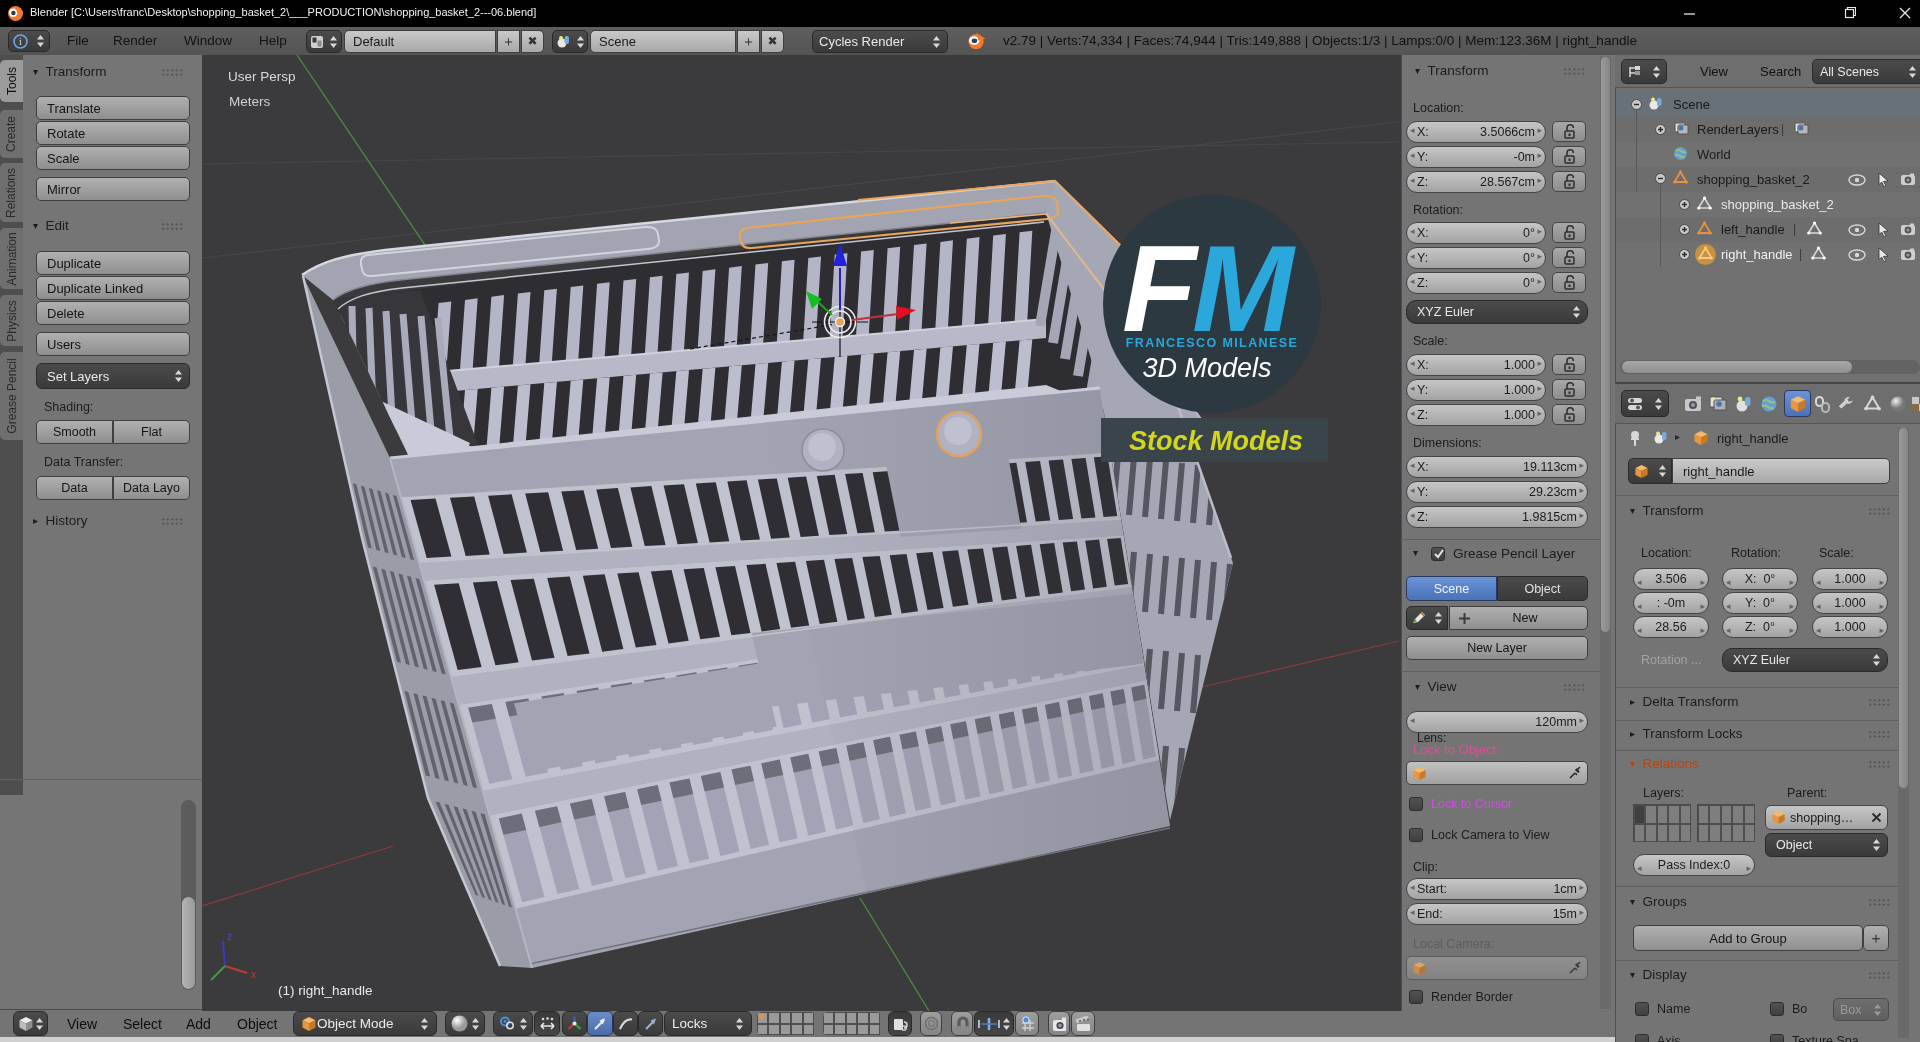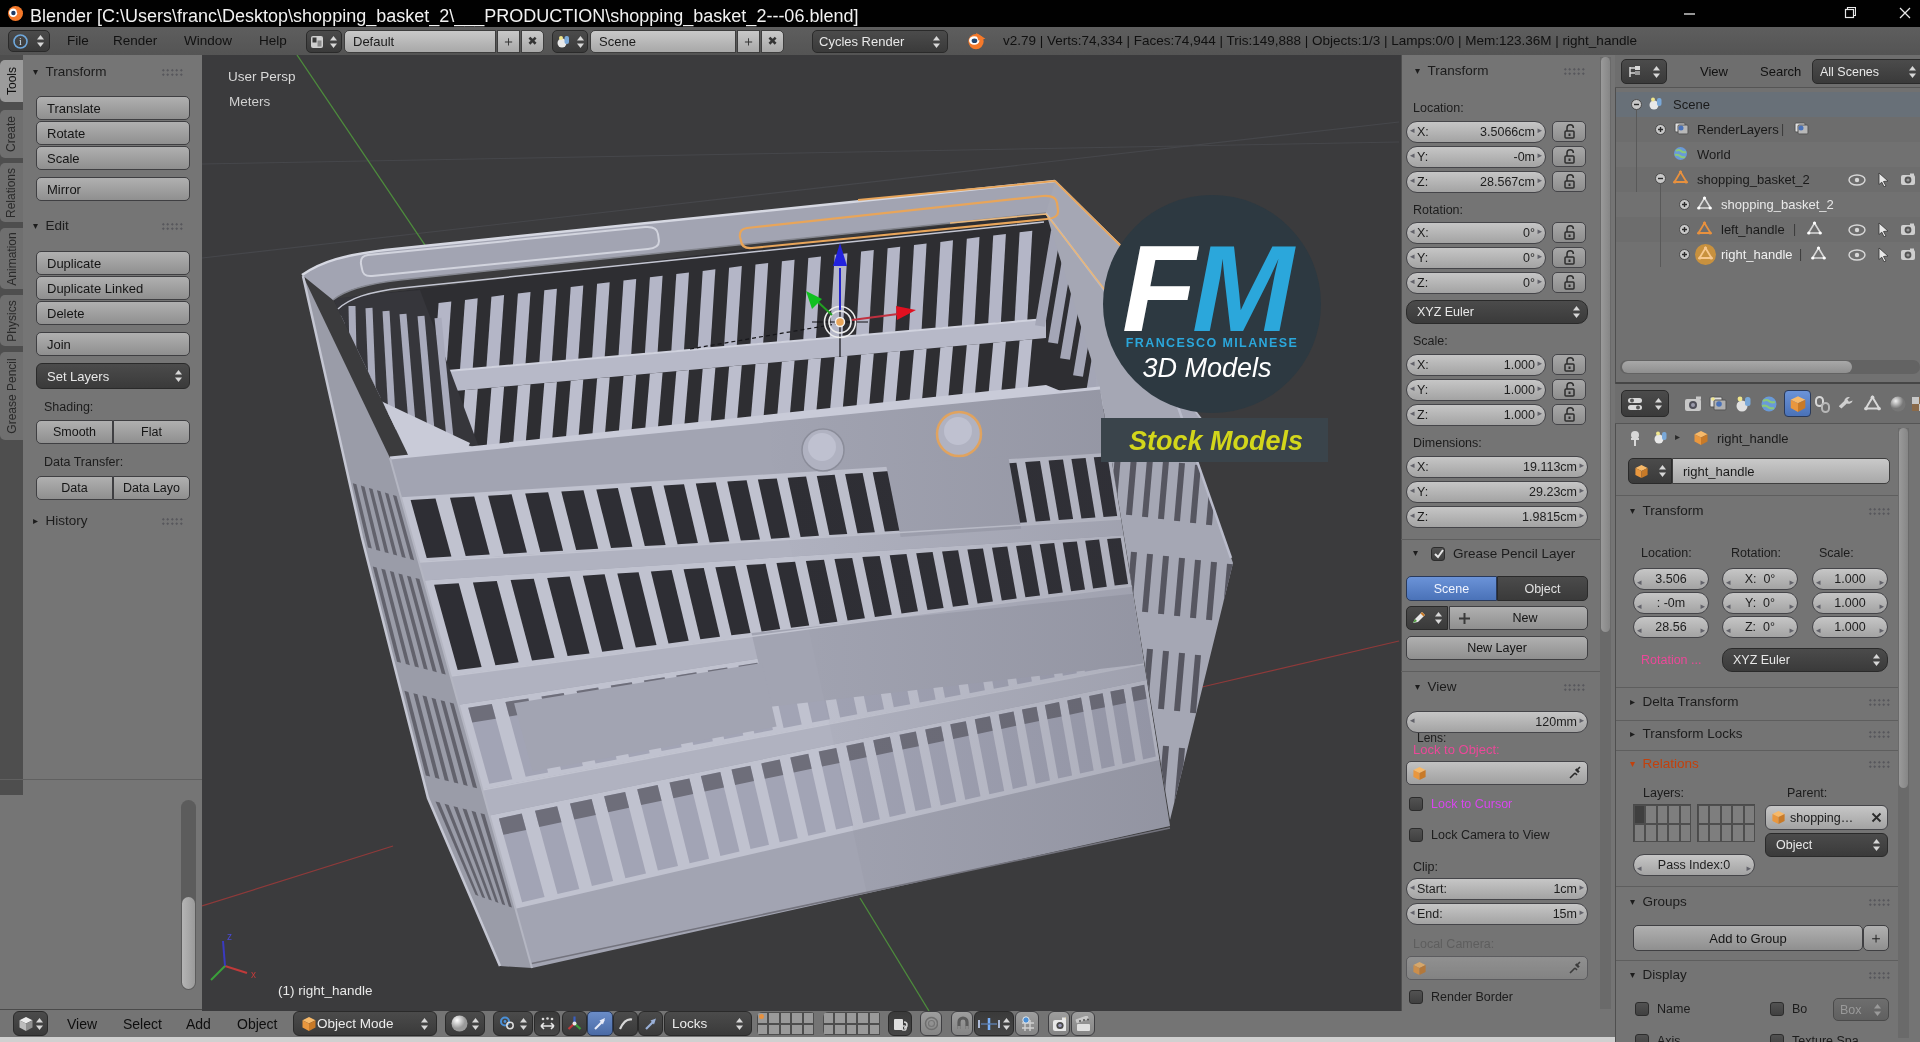--- a/index.html
+++ b/index.html
@@ -6,21 +6,21 @@
 .abs{position:absolute}
 </style></head><body>
 
 <div class="abs" style="left:0;top:0;width:1920px;height:27px;background:#010101">
 <svg class="abs" style="left:7px;top:5px" width="17" height="17" viewBox="0 0 17 17">
 <circle cx="8.5" cy="8.5" r="7.5" fill="#f5792a"></circle>
       <circle cx="6.2" cy="7.8" r="4.2" fill="#fff"></circle>
 <circle cx="6.4" cy="8" r="2.2" fill="#1f3b66"></circle>
       <path d="M9 2 L16 7 L10 8z" fill="#f5792a"></path>
     </svg>
-<span class="abs" style="left:30px;top:6px;font-size:18px;color:#f2f2f2">Blender [C:\Users\franc\Desktop\shopping_basket_2\___PRODUCTION\shopping_basket_2---06.blend]</span>
+<span class="abs" style="left:30px;top:6px;font-size:11px;color:#f2f2f2">Blender [C:\Users\franc\Desktop\shopping_basket_2\___PRODUCTION\shopping_basket_2---06.blend]</span>
 <svg class="abs" style="left:1683px;top:6px" width="14" height="14">
       <line x1="1" y1="8" x2="12" y2="8" stroke="#e8e8e8" stroke-width="1.3"></line>
     </svg>
 <svg class="abs" style="left:1842px;top:6px" width="14" height="14">
       <rect x="3.5" y="3.5" width="8" height="8" fill="none" stroke="#e8e8e8" stroke-width="1.2"></rect>
       <path d="M5.5 3.5 V1.5 H13.5 V9.5 H11.5" fill="none" stroke="#e8e8e8" stroke-width="1.2"></path>
     </svg>
 <svg class="abs" style="left:1898px;top:6px" width="14" height="14">
       <path d="M2 2 L12 12 M12 2 L2 12" stroke="#e8e8e8" stroke-width="1.3"></path>
     </svg>
@@ -111,21 +111,21 @@
   </div>
 <div class="abs" style="left:33px;top:64px;width:160px;height:20px;color:#1c1c1c;font-size:13.5px"><span style="font-size:10px;vertical-align:1px">▾</span>&nbsp;&nbsp;Transform<div class="abs" style="right:10px;top:4px;width:22px;height:10px;background-image:radial-gradient(#55555a 1px, rgba(0,0,0,0) 1.2px);background-size:4.5px 4.5px"></div></div>
 <div class="abs" style="left:36px;top:96px;width:154px;height:24px;background:linear-gradient(180deg,#b0b0b0,#8f8f8f);border:1px solid #3f3f42;border-radius:5px;display:flex;align-items:center;justify-content:flex-start;padding:0 10px;color:#141414;font-size:13px">Translate</div>
 <div class="abs" style="left:36px;top:121px;width:154px;height:24px;background:linear-gradient(180deg,#b0b0b0,#8f8f8f);border:1px solid #3f3f42;border-radius:5px;display:flex;align-items:center;justify-content:flex-start;padding:0 10px;color:#141414;font-size:13px">Rotate</div>
 <div class="abs" style="left:36px;top:146px;width:154px;height:24px;background:linear-gradient(180deg,#b0b0b0,#8f8f8f);border:1px solid #3f3f42;border-radius:5px;display:flex;align-items:center;justify-content:flex-start;padding:0 10px;color:#141414;font-size:13px">Scale</div>
 <div class="abs" style="left:36px;top:177px;width:154px;height:24px;background:linear-gradient(180deg,#b0b0b0,#8f8f8f);border:1px solid #3f3f42;border-radius:5px;display:flex;align-items:center;justify-content:flex-start;padding:0 10px;color:#141414;font-size:13px">Mirror</div>
 <div class="abs" style="left:33px;top:218px;width:160px;height:20px;color:#1c1c1c;font-size:13.5px"><span style="font-size:10px;vertical-align:1px">▾</span>&nbsp;&nbsp;Edit<div class="abs" style="right:10px;top:4px;width:22px;height:10px;background-image:radial-gradient(#55555a 1px, rgba(0,0,0,0) 1.2px);background-size:4.5px 4.5px"></div></div>
 <div class="abs" style="left:36px;top:251px;width:154px;height:24px;background:linear-gradient(180deg,#b0b0b0,#8f8f8f);border:1px solid #3f3f42;border-radius:5px;display:flex;align-items:center;justify-content:flex-start;padding:0 10px;color:#141414;font-size:13px">Duplicate</div>
 <div class="abs" style="left:36px;top:276px;width:154px;height:24px;background:linear-gradient(180deg,#b0b0b0,#8f8f8f);border:1px solid #3f3f42;border-radius:5px;display:flex;align-items:center;justify-content:flex-start;padding:0 10px;color:#141414;font-size:13px">Duplicate Linked</div>
 <div class="abs" style="left:36px;top:301px;width:154px;height:24px;background:linear-gradient(180deg,#b0b0b0,#8f8f8f);border:1px solid #3f3f42;border-radius:5px;display:flex;align-items:center;justify-content:flex-start;padding:0 10px;color:#141414;font-size:13px">Delete</div>
-<div class="abs" style="left:36px;top:332px;width:154px;height:24px;background:linear-gradient(180deg,#b0b0b0,#8f8f8f);border:1px solid #3f3f42;border-radius:5px;display:flex;align-items:center;justify-content:flex-start;padding:0 10px;color:#141414;font-size:13px">Join</div>
+<div class="abs" style="left:36px;top:332px;width:154px;height:24px;background:linear-gradient(180deg,#b0b0b0,#8f8f8f);border:1px solid #3f3f42;border-radius:5px;display:flex;align-items:center;justify-content:flex-start;padding:0 10px;color:#141414;font-size:13px">Users</div>
 <div class="abs" style="left:36px;top:363px;width:154px;height:26px;background:linear-gradient(180deg,#4b4b4b,#3a3a3a);border:1px solid #2a2a2a;border-radius:6px;display:flex;align-items:center;padding:0 6px;color:#e8e8e8;font-size:13px">
     <span style="flex:1;padding-left:4px">Set Layers</span>
     <svg width="9" height="16" style="flex:0 0 auto">
       <path d="M4.5 2 L8 6.5 H1z" fill="#d8d8d8"></path>
       <path d="M4.5 14 L1 9.5 H8z" fill="#d8d8d8"></path>
     </svg>
   </div>
 <span class="abs" style="left:44px;top:400px;font-size:12.5px;color:#1c1c1c">Shading:</span>
 <div class="abs" style="left:36px;top:420px;width:77px;height:24px;background:linear-gradient(180deg,#b0b0b0,#8f8f8f);border:1px solid #3f3f42;border-radius:5px 0 0 5px;display:flex;align-items:center;justify-content:center;padding:0 4px;color:#141414;font-size:12.5px">Smooth</div>
 <div class="abs" style="left:113px;top:420px;width:77px;height:24px;background:linear-gradient(180deg,#b0b0b0,#8f8f8f);border:1px solid #3f3f42;border-radius:0 5px 5px 0;display:flex;align-items:center;justify-content:center;padding:0 4px;color:#141414;font-size:12.5px">Flat</div>
@@ -795,21 +795,21 @@
 <span class="abs" style="left:1819px;top:546px;font-size:12.5px;color:#1c1c1c">Scale:</span>
 <div class="abs" style="left:1633px;top:568px;width:76px;height:22px;background:linear-gradient(180deg,#c6c6c6,#a3a3a3);border:1px solid #454549;border-radius:11.0px;text-align:center;line-height:20px;font-size:12.5px;color:#1d1d1d"><span style="position:absolute;left:3px;top:3.0px;font-size:9px;color:#62626a">◂</span><span style="position:absolute;right:3px;top:3.0px;font-size:9px;color:#62626a">▸</span>3.506</div>
 <div class="abs" style="left:1722px;top:568px;width:76px;height:22px;background:linear-gradient(180deg,#c6c6c6,#a3a3a3);border:1px solid #454549;border-radius:11.0px;text-align:center;line-height:20px;font-size:12.5px;color:#1d1d1d"><span style="position:absolute;left:3px;top:3.0px;font-size:9px;color:#62626a">◂</span><span style="position:absolute;right:3px;top:3.0px;font-size:9px;color:#62626a">▸</span>X:&nbsp; 0°</div>
 <div class="abs" style="left:1812px;top:568px;width:76px;height:22px;background:linear-gradient(180deg,#c6c6c6,#a3a3a3);border:1px solid #454549;border-radius:11.0px;text-align:center;line-height:20px;font-size:12.5px;color:#1d1d1d"><span style="position:absolute;left:3px;top:3.0px;font-size:9px;color:#62626a">◂</span><span style="position:absolute;right:3px;top:3.0px;font-size:9px;color:#62626a">▸</span>1.000</div>
 <div class="abs" style="left:1633px;top:592px;width:76px;height:22px;background:linear-gradient(180deg,#c6c6c6,#a3a3a3);border:1px solid #454549;border-radius:11.0px;text-align:center;line-height:20px;font-size:12.5px;color:#1d1d1d"><span style="position:absolute;left:3px;top:3.0px;font-size:9px;color:#62626a">◂</span><span style="position:absolute;right:3px;top:3.0px;font-size:9px;color:#62626a">▸</span>: -0m</div>
 <div class="abs" style="left:1722px;top:592px;width:76px;height:22px;background:linear-gradient(180deg,#c6c6c6,#a3a3a3);border:1px solid #454549;border-radius:11.0px;text-align:center;line-height:20px;font-size:12.5px;color:#1d1d1d"><span style="position:absolute;left:3px;top:3.0px;font-size:9px;color:#62626a">◂</span><span style="position:absolute;right:3px;top:3.0px;font-size:9px;color:#62626a">▸</span>Y:&nbsp; 0°</div>
 <div class="abs" style="left:1812px;top:592px;width:76px;height:22px;background:linear-gradient(180deg,#c6c6c6,#a3a3a3);border:1px solid #454549;border-radius:11.0px;text-align:center;line-height:20px;font-size:12.5px;color:#1d1d1d"><span style="position:absolute;left:3px;top:3.0px;font-size:9px;color:#62626a">◂</span><span style="position:absolute;right:3px;top:3.0px;font-size:9px;color:#62626a">▸</span>1.000</div>
 <div class="abs" style="left:1633px;top:616px;width:76px;height:22px;background:linear-gradient(180deg,#c6c6c6,#a3a3a3);border:1px solid #454549;border-radius:11.0px;text-align:center;line-height:20px;font-size:12.5px;color:#1d1d1d"><span style="position:absolute;left:3px;top:3.0px;font-size:9px;color:#62626a">◂</span><span style="position:absolute;right:3px;top:3.0px;font-size:9px;color:#62626a">▸</span>28.56</div>
 <div class="abs" style="left:1722px;top:616px;width:76px;height:22px;background:linear-gradient(180deg,#c6c6c6,#a3a3a3);border:1px solid #454549;border-radius:11.0px;text-align:center;line-height:20px;font-size:12.5px;color:#1d1d1d"><span style="position:absolute;left:3px;top:3.0px;font-size:9px;color:#62626a">◂</span><span style="position:absolute;right:3px;top:3.0px;font-size:9px;color:#62626a">▸</span>Z:&nbsp; 0°</div>
 <div class="abs" style="left:1812px;top:616px;width:76px;height:22px;background:linear-gradient(180deg,#c6c6c6,#a3a3a3);border:1px solid #454549;border-radius:11.0px;text-align:center;line-height:20px;font-size:12.5px;color:#1d1d1d"><span style="position:absolute;left:3px;top:3.0px;font-size:9px;color:#62626a">◂</span><span style="position:absolute;right:3px;top:3.0px;font-size:9px;color:#62626a">▸</span>1.000</div>
-<span class="abs" style="left:1641px;top:653px;font-size:12.5px;color:#ec4899">Rotation ...</span>
+<span class="abs" style="left:1641px;top:653px;font-size:12.5px;color:#a3a3a3">Rotation ...</span>
 <div class="abs" style="left:1722px;top:648px;width:166px;height:24px;background:linear-gradient(180deg,#4b4b4b,#3a3a3a);border:1px solid #2a2a2a;border-radius:10px;display:flex;align-items:center;padding:0 6px;color:#e8e8e8;font-size:12.5px">
     <span style="flex:1;padding-left:4px">XYZ Euler</span>
     <svg width="9" height="16" style="flex:0 0 auto">
       <path d="M4.5 2 L8 6.5 H1z" fill="#d8d8d8"></path>
       <path d="M4.5 14 L1 9.5 H8z" fill="#d8d8d8"></path>
     </svg>
   </div>
 <div class="abs" style="left:1616px;top:687px;width:290px;height:1px;background:#5e5e5e"></div>
 <div class="abs" style="left:1630px;top:694px;width:270px;height:20px;color:#1c1c1c;font-size:13.5px"><span style="font-size:10px;vertical-align:1px">▸</span>&nbsp;&nbsp;Delta Transform<div class="abs" style="right:10px;top:4px;width:22px;height:10px;background-image:radial-gradient(#55555a 1px, rgba(0,0,0,0) 1.2px);background-size:4.5px 4.5px"></div></div>
 <div class="abs" style="left:1616px;top:720px;width:290px;height:1px;background:#5e5e5e"></div>

